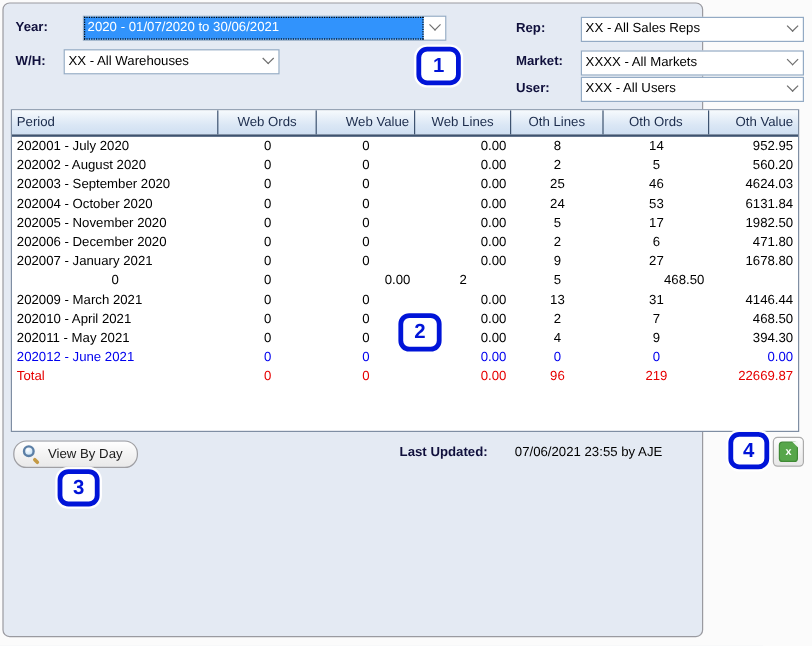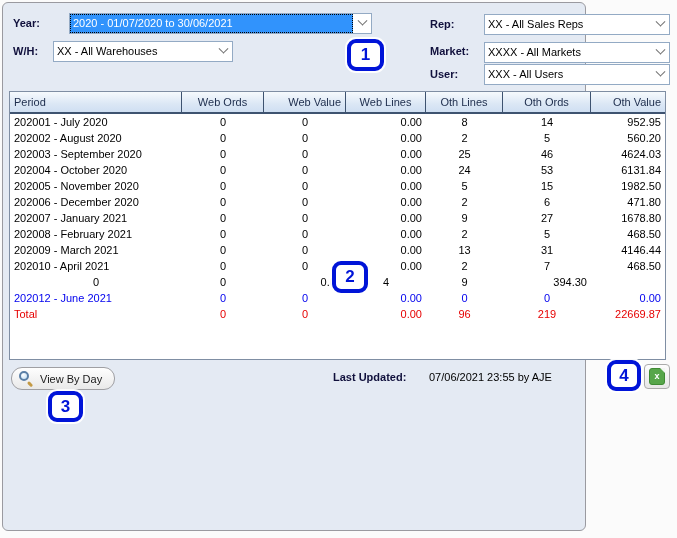--- a/index.html
+++ b/index.html
@@ -164,21 +164,21 @@
             <div class="td c6">53</div>
             <div class="td c7">6131.84</div>
           </div>
 
           <div class="tr">
             <div class="td c1">202005 - November 2020</div>
             <div class="td c2">0</div>
             <div class="td c3">0</div>
             <div class="td c4">0.00</div>
             <div class="td c5">5</div>
-            <div class="td c6">15</div>
+            <div class="td c6">17</div>
             <div class="td c7">1982.50</div>
           </div>
 
           <div class="tr">
             <div class="td c1">202006 - December 2020</div>
             <div class="td c2">0</div>
             <div class="td c3">0</div>
             <div class="td c4">0.00</div>
             <div class="td c5">2</div>
             <div class="td c6">6</div>
@@ -189,21 +189,20 @@
             <div class="td c1">202007 - January 2021</div>
             <div class="td c2">0</div>
             <div class="td c3">0</div>
             <div class="td c4">0.00</div>
             <div class="td c5">9</div>
             <div class="td c6">27</div>
             <div class="td c7">1678.80</div>
           </div>
 
           <div class="tr">
-            <div class="td c1">202008 - February 2021</div>
             <div class="td c2">0</div>
             <div class="td c3">0</div>
             <div class="td c4">0.00</div>
             <div class="td c5">2</div>
             <div class="td c6">5</div>
             <div class="td c7">468.50</div>
           </div>
 
           <div class="tr">
             <div class="td c1">202009 - March 2021</div>
@@ -219,20 +218,21 @@
             <div class="td c1">202010 - April 2021</div>
             <div class="td c2">0</div>
             <div class="td c3">0</div>
             <div class="td c4">0.00</div>
             <div class="td c5">2</div>
             <div class="td c6">7</div>
             <div class="td c7">468.50</div>
           </div>
 
           <div class="tr">
+            <div class="td c1">202011 - May 2021</div>
             <div class="td c2">0</div>
             <div class="td c3">0</div>
             <div class="td c4">0.00</div>
             <div class="td c5">4</div>
             <div class="td c6">9</div>
             <div class="td c7">394.30</div>
           </div>
 
           <div class="tr row-current">
             <div class="td c1">202012 - June 2021</div>

